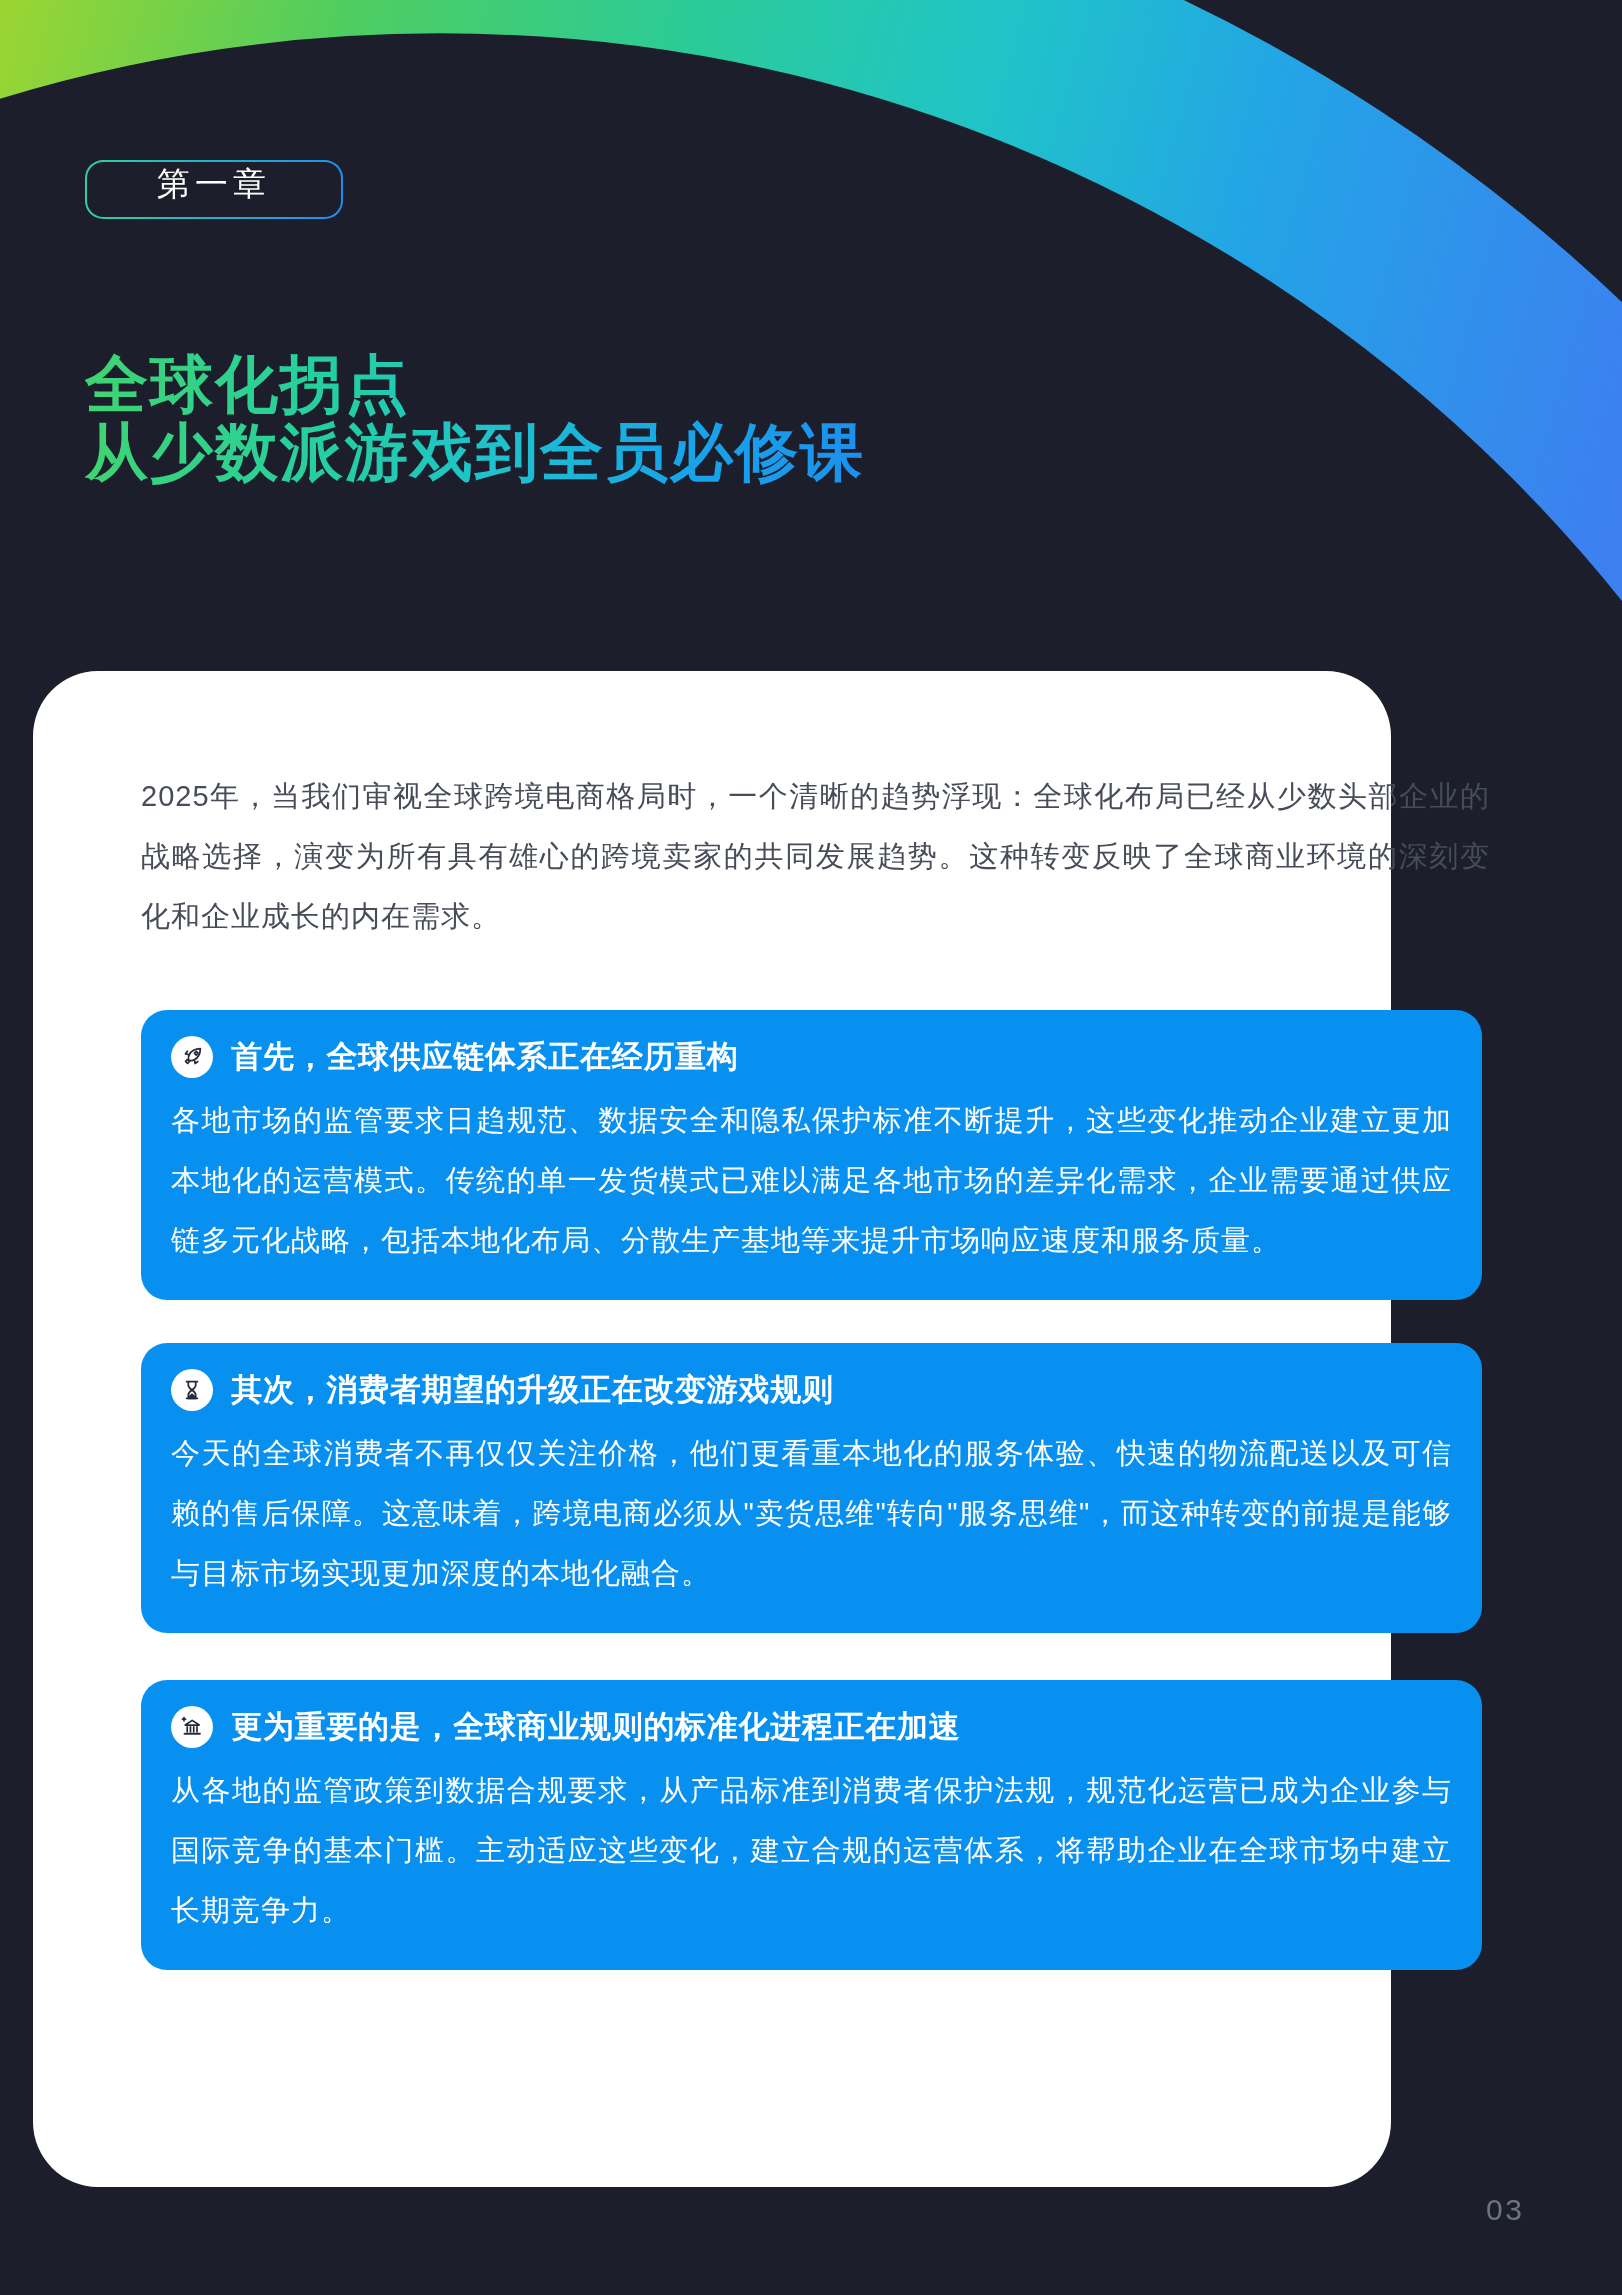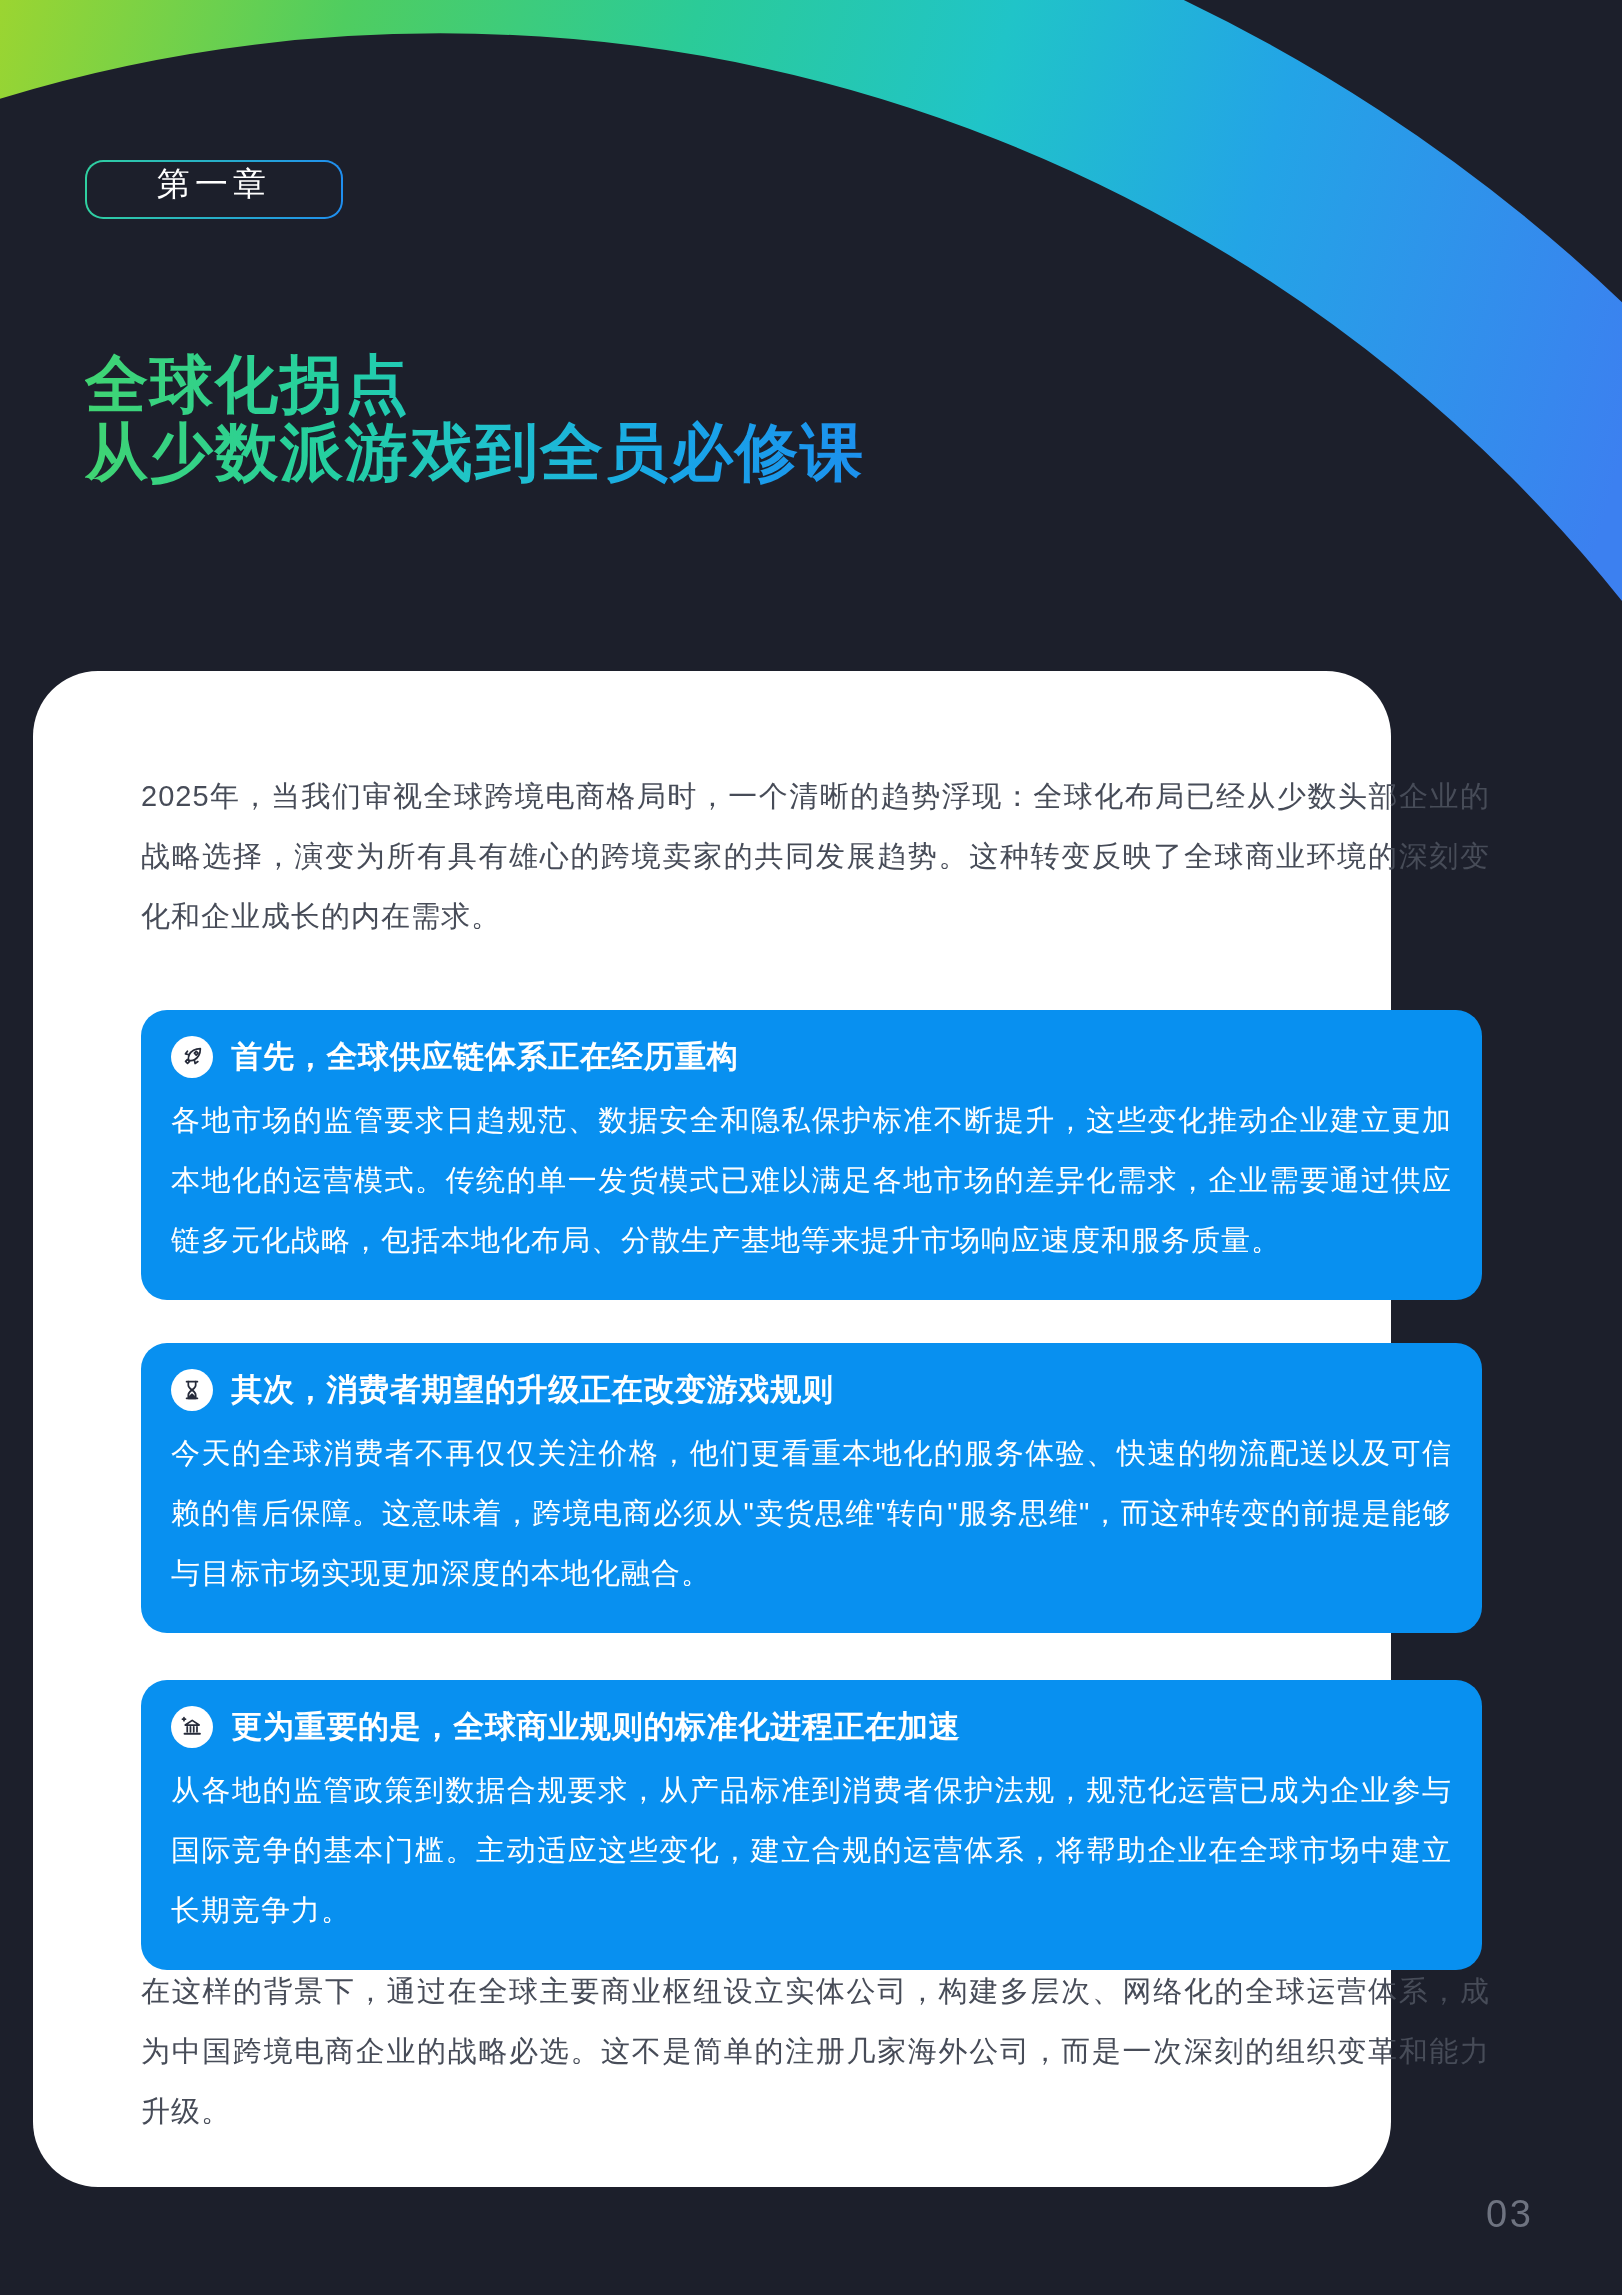--- a/index.html
+++ b/index.html
@@ -66,21 +66,21 @@
   }
   .icon-circle svg { display:block; }
   .box-heading { font-size:31px; font-weight:700; letter-spacing:0.7px; }
   .box-body {
     font-size:29px; line-height:60px; letter-spacing:1px;
     text-align:justify; color:#ffffff;
   }
 
   .page-number {
     position:absolute; left:1486px; top:2193px;
-    font-size:38px; letter-spacing:2.6px; color:#6e7380;
+    font-size:30px; letter-spacing:2.6px; color:#6e7380;
   }
 </style>
 </head>
 <body>
 
 <svg id="bg-svg" width="1622" height="2295" viewBox="0 0 2480 3509" aria-hidden="true">
   <defs>
     <linearGradient id="ringGrad" gradientUnits="userSpaceOnUse" x1="0" y1="0" x2="2480" y2="700">
       <stop offset="0" stop-color="#9bd531"></stop>
       <stop offset="0.2" stop-color="#4fcd60"></stop>
@@ -148,18 +148,17 @@
           <line x1="5.2" y1="18.2" x2="19.2" y2="18.2" stroke-width="2"></line>
           <line x1="4.6" y1="3.4" x2="4.6" y2="6.2"></line>
           <line x1="3.2" y1="4.8" x2="6" y2="4.8"></line>
         </svg>
       </span>
       <h3 class="box-heading">更为重要的是，全球商业规则的标准化进程正在加速</h3>
     </div>
     <div class="box-body">从各地的监管政策到数据合规要求，从产品标准到消费者保护法规，规范化运营已成为企业参与国际竞争的基本门槛。主动适应这些变化，建立合规的运营体系，将帮助企业在全球市场中建立长期竞争力。</div>
   </section>
 
-  <p class="para para-closing">在这样的背景下，通过在全球主要商业枢纽设立实体公司，构建多层次、网络化的全球运营体系，成为中国跨境电商企业的战略必选。这不是简单的注册几家海外公司，而是一次深刻的组织变革和能力升级。</p>
 
 </div>
 
 <div class="page-number">03</div>
 
 
 </body></html>

